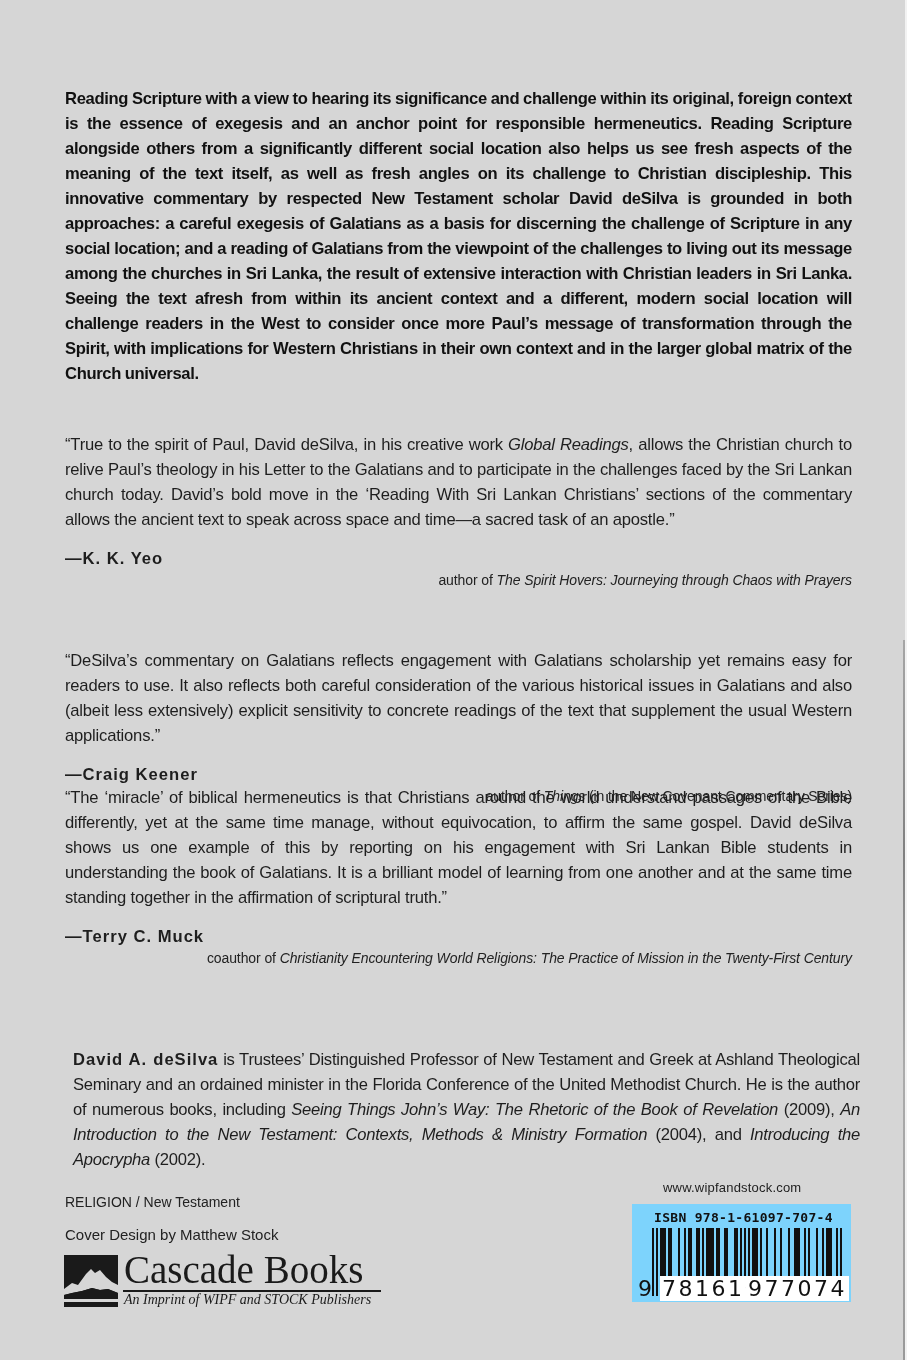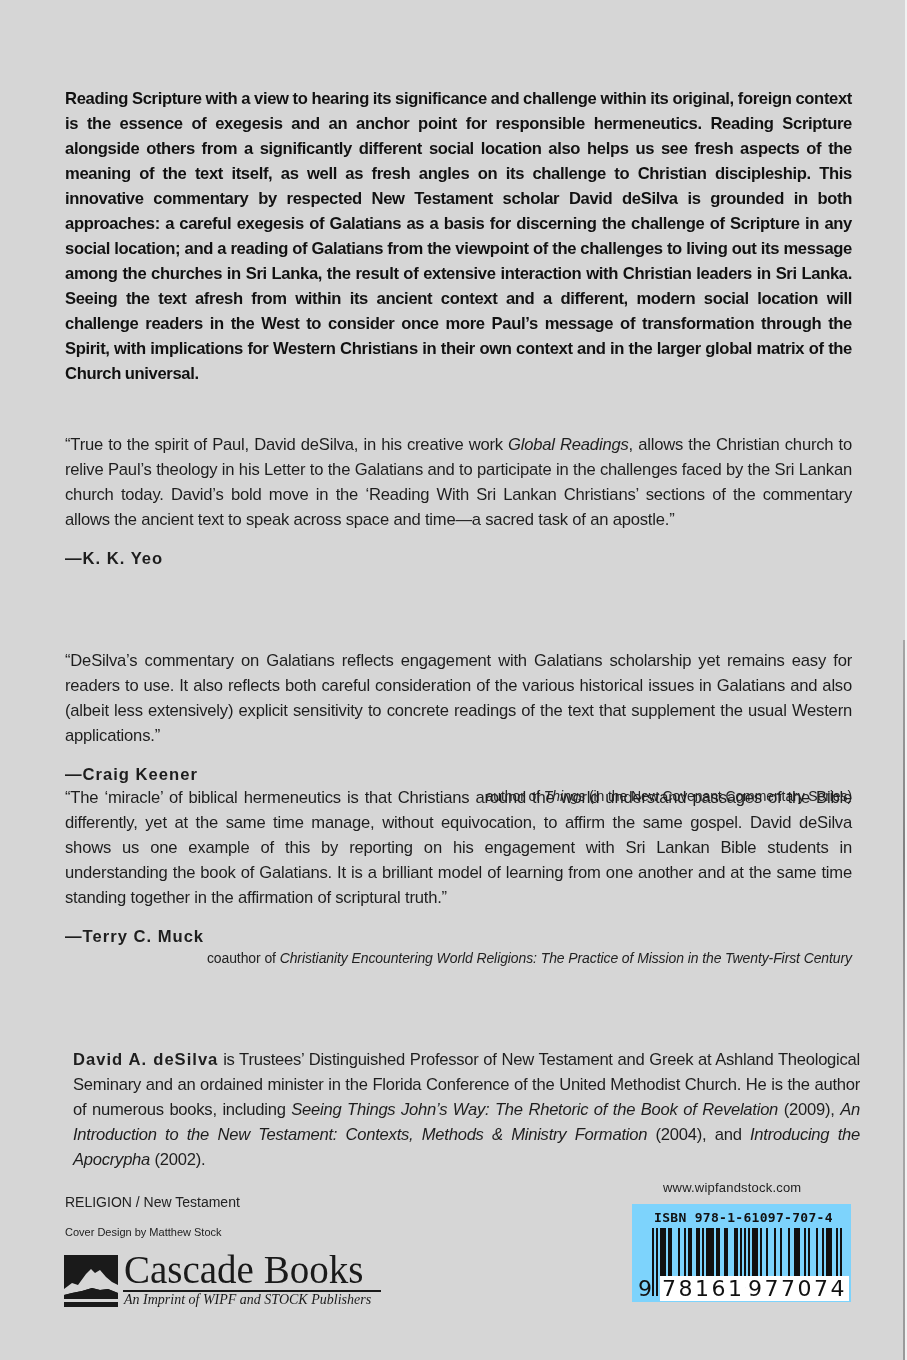--- a/index.html
+++ b/index.html
@@ -57,21 +57,21 @@
       color: #1e1e1e; letter-spacing: -0.25px; margin-left: 8px;
     }
     .bio p { margin: 0; }
     .bio .name { font-weight: bold; letter-spacing: 1px; }
     .category {
       position: absolute; left: 65px; top: 1194px;
       font-size: 14px; color: #222;
     }
     .credit {
       position: absolute; left: 65px; top: 1226px;
-      font-size: 11px; color: #222;
+      font-size: 15px; color: #222;
     }
     .logo {
       position: absolute; left: 64px; top: 1255px; width: 318px; height: 55px;
     }
     .logo-mark {
       position: absolute; left: 0; top: 0; width: 54px; height: 52px;
     }
     .logo-title {
       position: absolute; left: 60px; top: -8px;
       font-family: "Liberation Serif", serif;
@@ -118,20 +118,21 @@
 <div class="spine"></div>
 <div class="spine-dark"></div>
 
 <div class="blurb">
   <p>Reading Scripture with a view to hearing its significance and challenge within its original, foreign context is the essence of exegesis and an anchor point for responsible hermeneutics. Reading Scripture alongside others from a significantly different social location also helps us see fresh aspects of the meaning of the text itself, as well as fresh angles on its challenge to Christian discipleship. This innovative commentary by respected New Testament scholar David deSilva is grounded in both approaches: a careful exegesis of Galatians as a basis for discerning the challenge of Scripture in any social location; and a reading of Galatians from the viewpoint of the challenges to living out its message among the churches in Sri Lanka, the result of extensive interaction with Christian leaders in Sri Lanka. Seeing the text afresh from within its ancient context and a different, modern social location will challenge readers in the West to consider once more Paul’s message of transformation through the Spirit, with implications for Western Christians in their own context and in the larger global matrix of the Church universal.</p>
 </div>
 
 <div class="quote q1">
   <p><span>“True to the spirit of Paul, David deSilva, in his creative work </span><i>Global Readings</i><span>, allows the Christian church to relive Paul’s theology in his Letter to the Galatians and to participate in the challenges faced by the Sri Lankan church today. David’s bold move in the ‘Reading With Sri Lankan Christians’ sections of the commentary allows the ancient text to speak across space and time—a sacred task of an apostle.”</span></p>
   <div class="attr-name">—K. K. Yeo</div>
+  <div class="attr-desc"><span>author of </span><i>The Spirit Hovers: Journeying through Chaos with Prayers</i><span></span></div>
 </div>
 
 <div class="quote q2">
   <p><span>“DeSilva’s commentary on Galatians reflects engagement with Galatians scholarship yet remains easy for readers to use. It also reflects both careful consideration of the various historical issues in Galatians and also (albeit less extensively) explicit sensitivity to concrete readings of the text that supplement the usual Western applications.”</span></p>
   <div class="attr-name">—Craig Keener</div>
   <div class="attr-desc"><span>author of </span><i>Things</i><span> (in the New Covenant Commentary Series)</span></div>
 </div>
 
 <div class="quote q3">
   <p><span>“The ‘miracle’ of biblical hermeneutics is that Christians around the world understand passages of the Bible differently, yet at the same time manage, without equivocation, to affirm the same gospel. David deSilva shows us one example of this by reporting on his engagement with Sri Lankan Bible students in understanding the book of Galatians. It is a brilliant model of learning from one another and at the same time standing together in the affirmation of scriptural truth.”</span></p>

